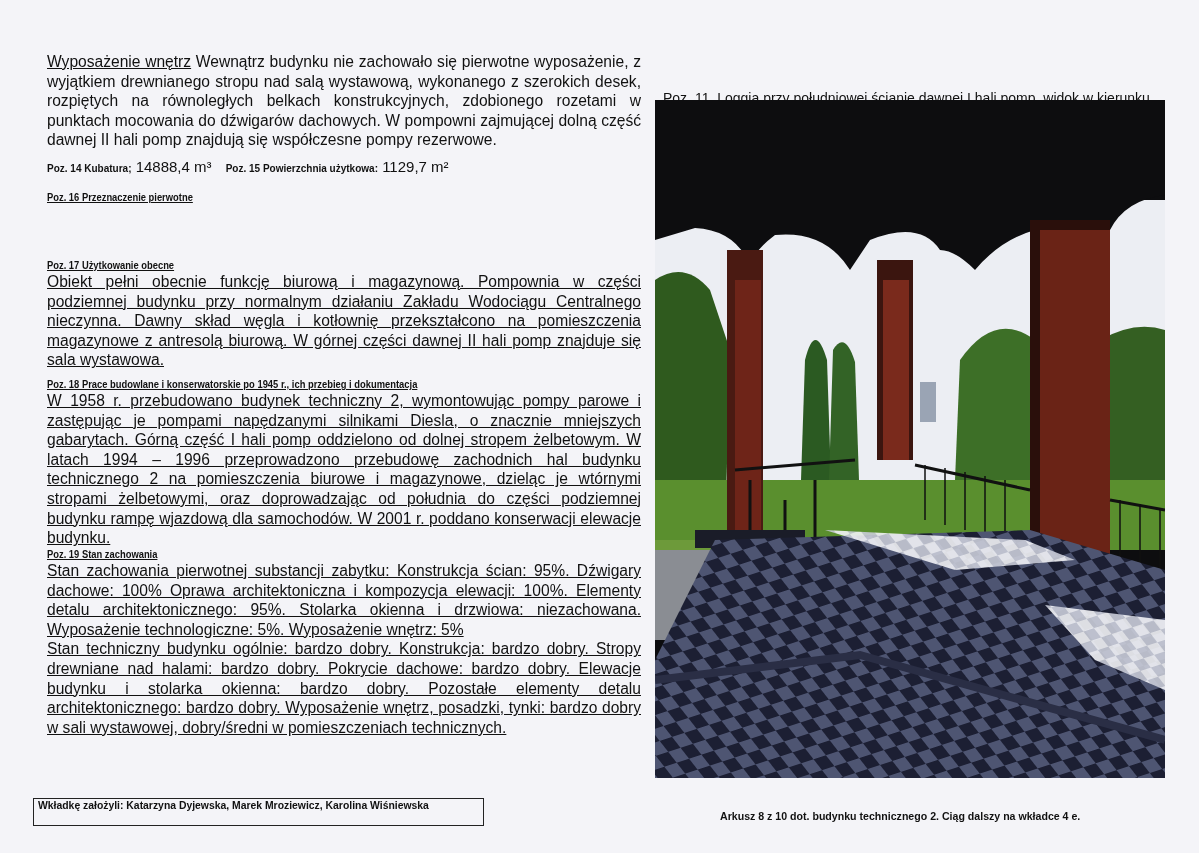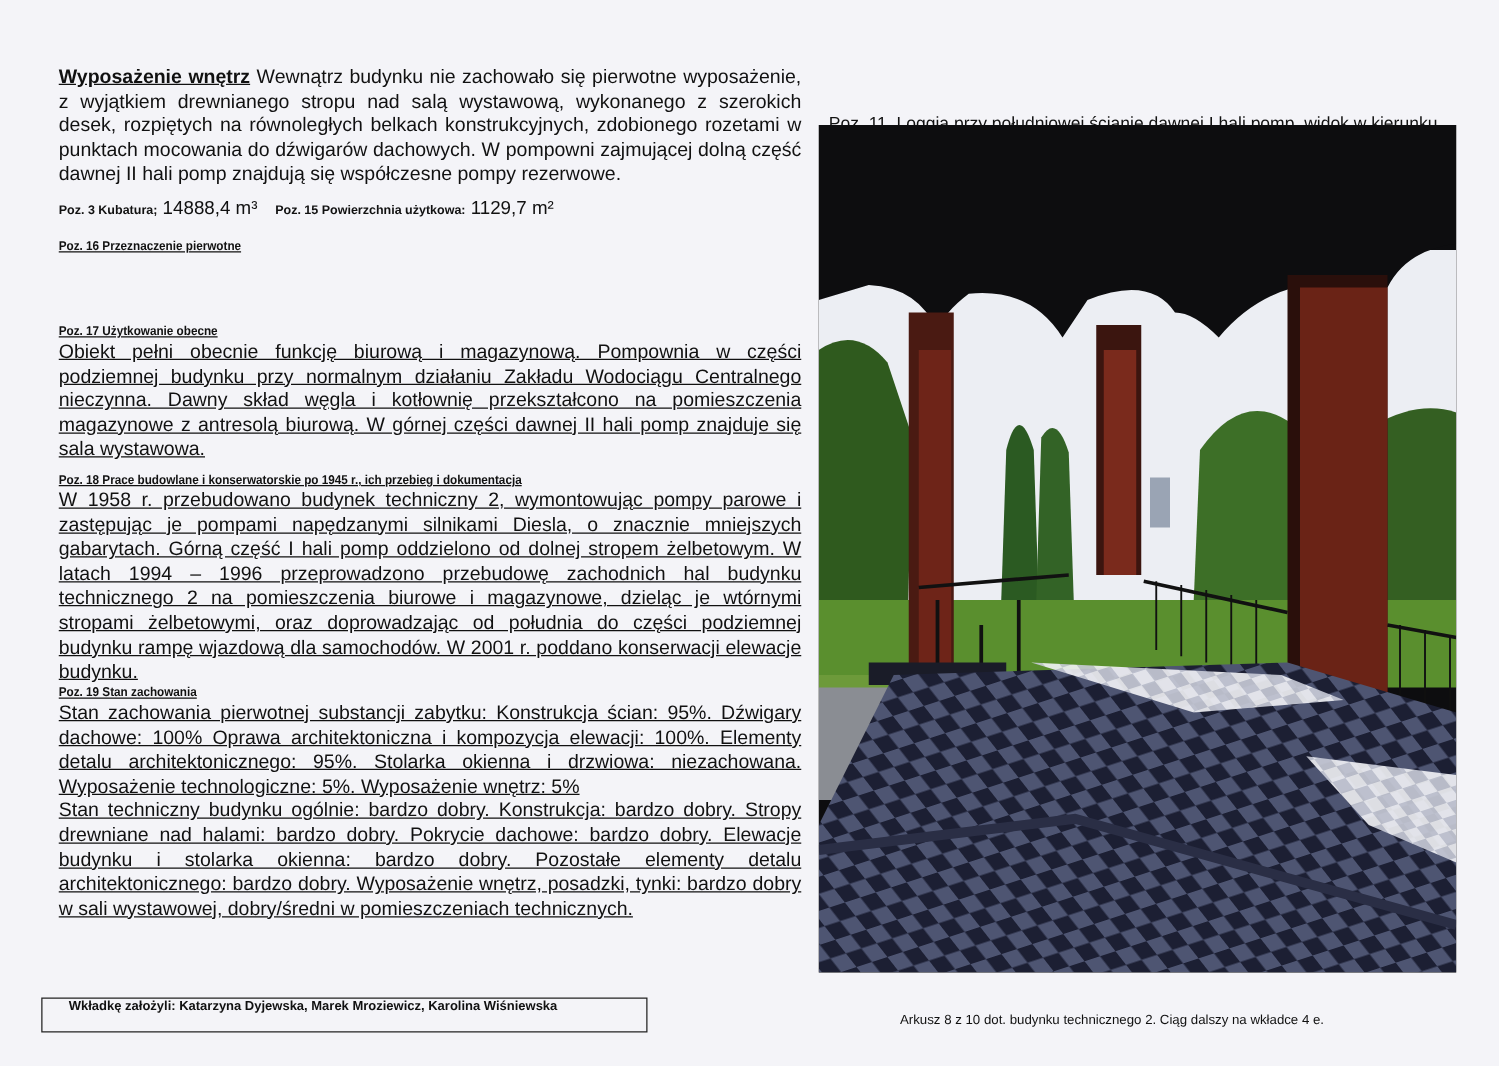--- a/index.html
+++ b/index.html
@@ -16,21 +16,21 @@
       left: 47px; top: 52px;
       width: 594px;
     }
     .body-text {
       font-size: 15.6px;
       line-height: 19.6px;
       text-align: justify;
       margin: 0;
     }
     .heading-inline {
-      font-weight: bold;
+      font-weight: normal;
       text-decoration: underline;
     }
     .poz-label {
       font-family: "Liberation Sans", sans-serif;
       font-weight: bold;
       font-size: 10.2px;
       transform: scaleX(0.92);
       transform-origin: left;
       display: inline-block;
       white-space: nowrap;
@@ -41,21 +41,21 @@
       position: absolute; left: 0; top: 106px;
       font-size: 15px; white-space: nowrap;
     }
     .metrics .poz-label { display: inline; transform: none; font-size: 10px; }
     .metrics .val { margin-right: 10px; }
     .footer-box {
       position: absolute;
       left: 33px; top: 798px;
       width: 441px; height: 24px;
       border: 1px solid #222;
-      padding: 1px 21px;
+      padding: 1px 4px;
       font-weight: bold;
       font-size: 10.4px;
       line-height: 12px;
       box-sizing: content-box;
     }
     .footer-box div { white-space: nowrap; }
     .footer-box .underline { text-decoration: underline; }
     .caption {
       position: absolute;
       left: 663px; top: 52px;
@@ -70,33 +70,33 @@
     .photo {
       position: absolute;
       left: 655px; top: 100px;
       width: 510px; height: 678px;
       background: #0d0d0f;
       overflow: hidden;
     }
     .sheet-note {
       position: absolute;
       left: 720px; top: 810px;
-      font-weight: normal;
+      font-weight: bold;
       font-size: 10.6px;
       white-space: nowrap;
     }
   </style>
 </head>
 <body>
 
 <div class="left-col">
   <p class="body-text"><span class="heading-inline">Wyposażenie wnętrz</span><span> Wewnątrz budynku nie zachowało się pierwotne wyposażenie, z wyjątkiem drewnianego stropu nad salą wystawową, wykonanego z szerokich desek, rozpiętych na równoległych belkach konstrukcyjnych, zdobionego rozetami w punktach mocowania do dźwigarów dachowych. W pompowni zajmującej dolną część dawnej II hali pomp znajdują się współczesne pompy rezerwowe.</span></p>
 
   <div class="metrics">
-    <span class="poz-label">Poz. 3 Kubatura;</span>
+    <span class="poz-label">Poz. 14 Kubatura;</span>
     <span class="val">14888,4 m³</span>
     <span class="poz-label">Poz. 15 Powierzchnia użytkowa:</span>
     <span class="val">1129,7 m²</span>
   </div>
 
   <div class="sec" style="top:140px;">
     <span class="poz-label">Poz. 16 Przeznaczenie pierwotne</span>
   </div>
 
   <div class="sec" style="top:208px;">

